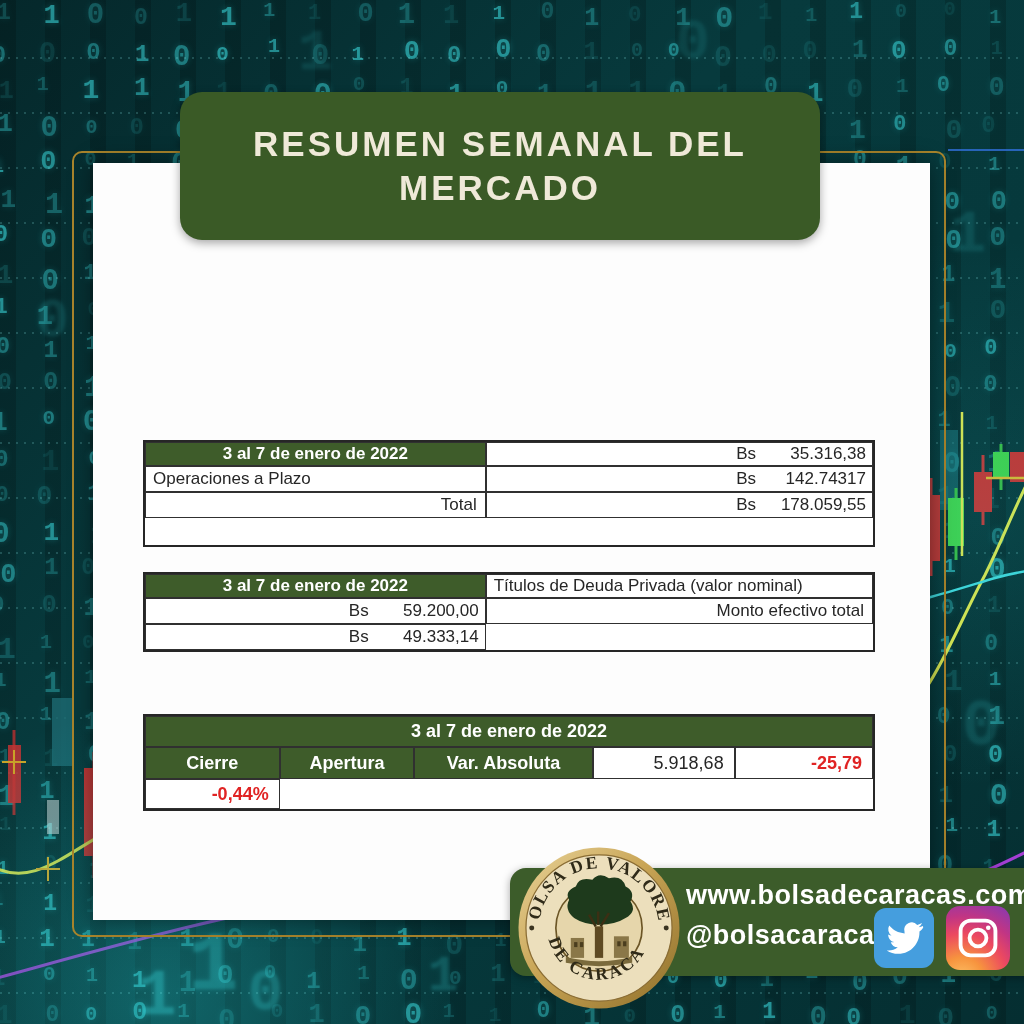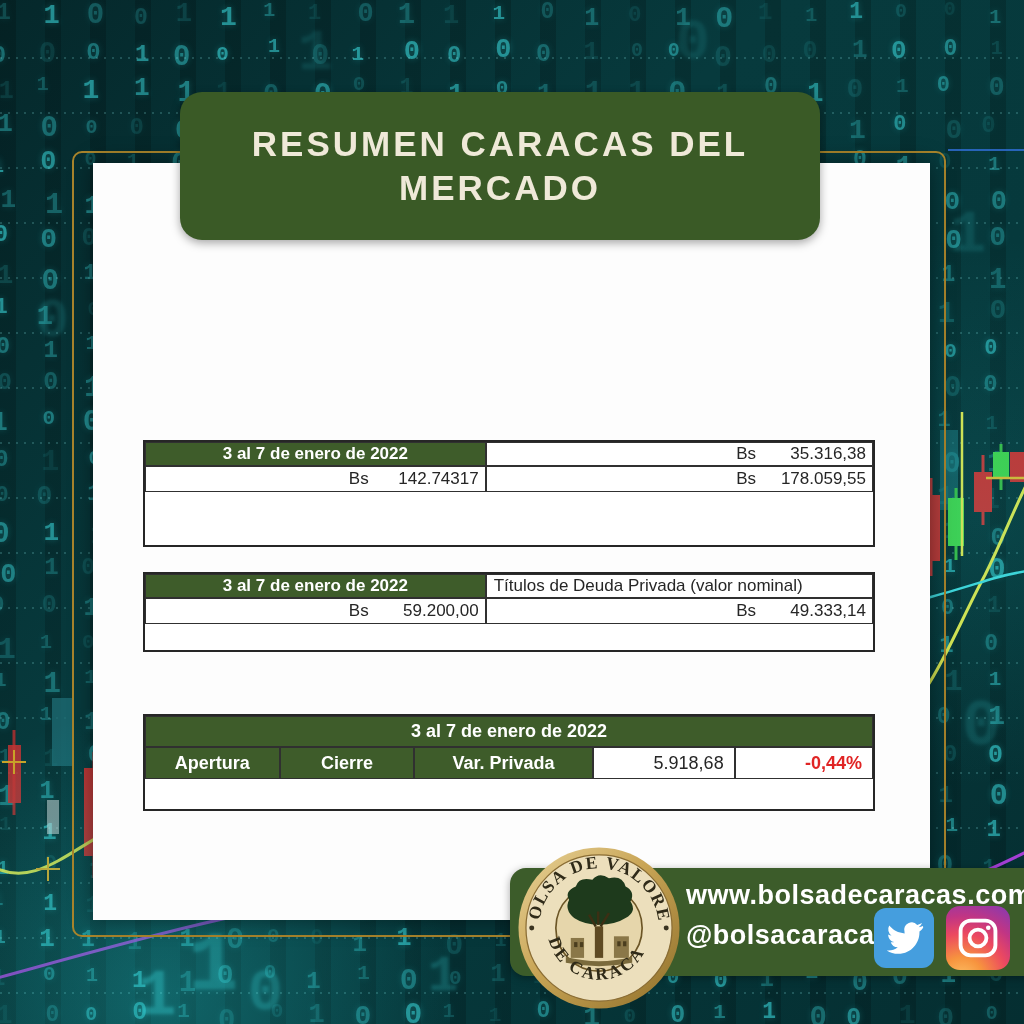--- a/index.html
+++ b/index.html
@@ -800,58 +800,62 @@
         <line x1="948" y1="150" x2="1034" y2="150" stroke="#2f6fd8" stroke-width="2" opacity=".8"></line>
       </g>
     </svg>
     <div class="bg-glow"></div>
   </div>
 
   <div class="gold-frame"></div>
   <div class="card"></div>
 
   <div class="badge">
-    <div class="badge-text">RESUMEN CARACAS DEL MERCADO</div>
+    <div class="badge-text">RESUMEN SEMANAL DEL MERCADO</div>
   </div>
 
   <div class="tbl t12" id="table-renta-variable">
     <div class="cell hdr ctr">3 al 7 de enero de 2022</div>
     <div class="cell val">
       <span class="bs">Bs</span>
       <span class="num">35.316,38</span>
     </div>
+    <div class="cell lab">Operaciones a Plazo</div>
     <div class="cell val">
       <span class="bs">Bs</span>
       <span class="num">142.74317</span>
     </div>
+    <div class="cell lab-r">Total</div>
     <div class="cell val">
       <span class="bs">Bs</span>
       <span class="num">178.059,55</span>
     </div>
   </div>
 
   <div class="tbl t12" id="table-renta-fija">
     <div class="cell hdr ctr">3 al 7 de enero de 2022</div>
     <div class="cell lab">Títulos de Deuda Privada (valor nominal)</div>
     <div class="cell val">
       <span class="bs">Bs</span>
       <span class="num">59.200,00</span>
     </div>
+    <div class="cell lab-r">Monto efectivo total</div>
     <div class="cell val">
       <span class="bs">Bs</span>
       <span class="num">49.333,14</span>
     </div>
   </div>
 
   <div class="tbl" id="table-ibc">
     <div class="cell hdr ctr ibc-period">3 al 7 de enero de 2022</div>
+    <div class="cell hdr ctr">Cierre</div>
     <div class="cell hdr ctr">Apertura</div>
-    <div class="cell hdr ctr">Cierre</div>
-    <div class="cell hdr ctr">Var. Privada</div>
+    <div class="cell hdr ctr">Var. Absoluta</div>
     <div class="cell numcell">5.918,68</div>
+    <div class="cell numcell negative">-25,79</div>
     <div class="cell numcell negative">-0,44%</div>
   </div>
 
   <div class="footer-bar">
     <div class="site">www.bolsadecaracas.com</div>
     <div class="handle">@bolsacaracas</div>
     <div class="social tw">
       <svg width="40" height="40" viewBox="0 0 24 24">
         <path fill="#ffffff" d="M23.4 4.8c-.8.36-1.66.6-2.56.72a4.5 4.5 0 0 0 1.97-2.48c-.87.52-1.83.9-2.85 1.1A4.48 4.48 0 0 0 12.3 8.2c0 .35.04.7.1 1.03-3.73-.19-7.04-1.97-9.25-4.69a4.48 4.48 0 0 0 1.39 5.99c-.73-.02-1.42-.22-2.03-.56v.06c0 2.17 1.54 3.98 3.6 4.4-.38.1-.78.15-1.19.15-.29 0-.57-.03-.85-.08a4.49 4.49 0 0 0 4.19 3.12 9 9 0 0 1-5.57 1.92c-.36 0-.72-.02-1.07-.06a12.7 12.7 0 0 0 6.88 2.02c8.26 0 12.78-6.84 12.78-12.78l-.01-.58a9.1 9.1 0 0 0 2.24-2.33z"></path>
       </svg>

